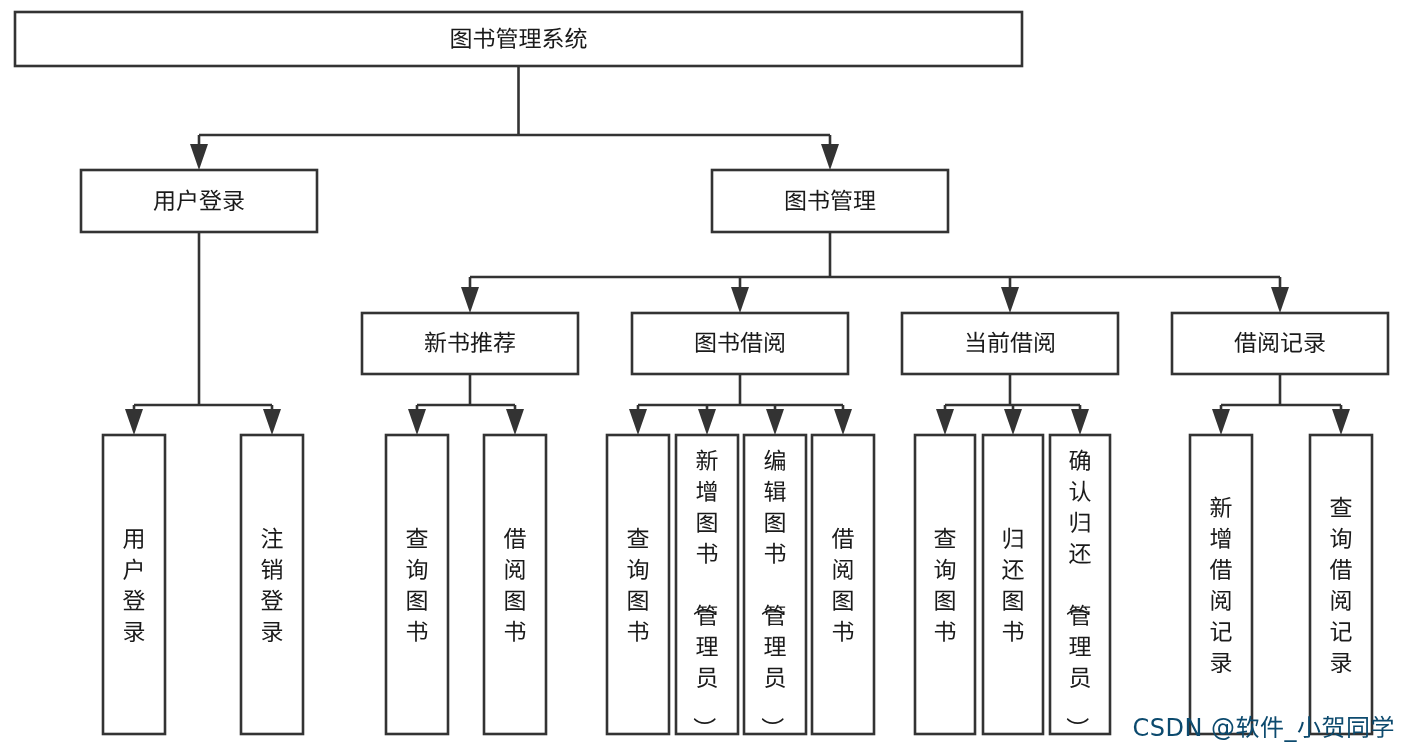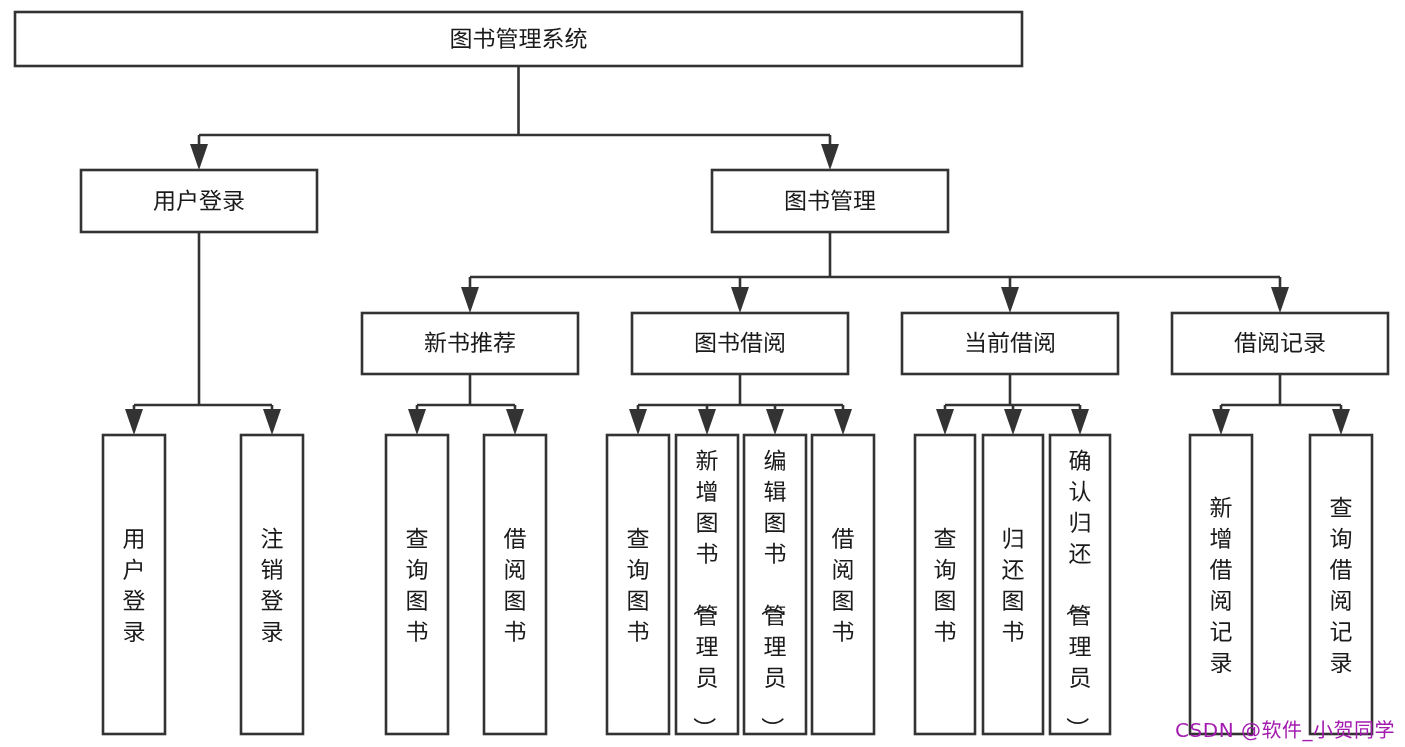--- a/index.html
+++ b/index.html
@@ -53,22 +53,22 @@
   .node-label-v {
     fill: #1a1a1a;
     font-family: "DejaVu Sans", "Liberation Sans", sans-serif;
     font-size: 23px;
     text-anchor: middle;
   }
   .watermark-text {
     position: absolute;
     right: 10px;
     bottom: 4px;
-    color: #a21caf;
-    font-size: 20px;
+    color: #0c4a6e;
+    font-size: 24px;
     font-family: "DejaVu Sans", "Liberation Sans", sans-serif;
     letter-spacing: 0.5px;
     white-space: nowrap;
     user-select: none;
   }
 </style>
 </head>
 <body>
 
 <div id="diagram-root">

